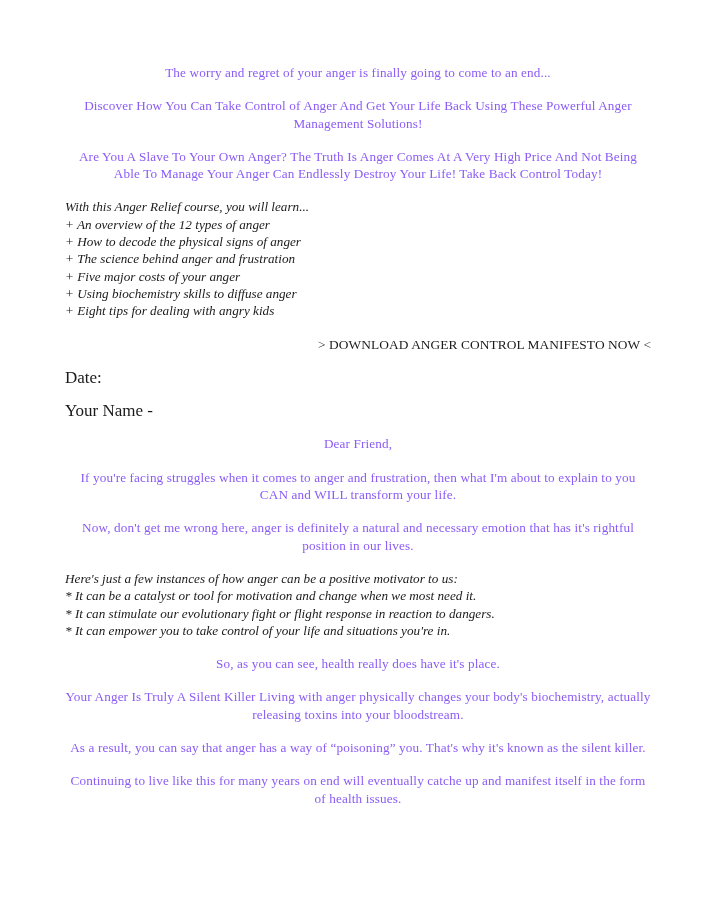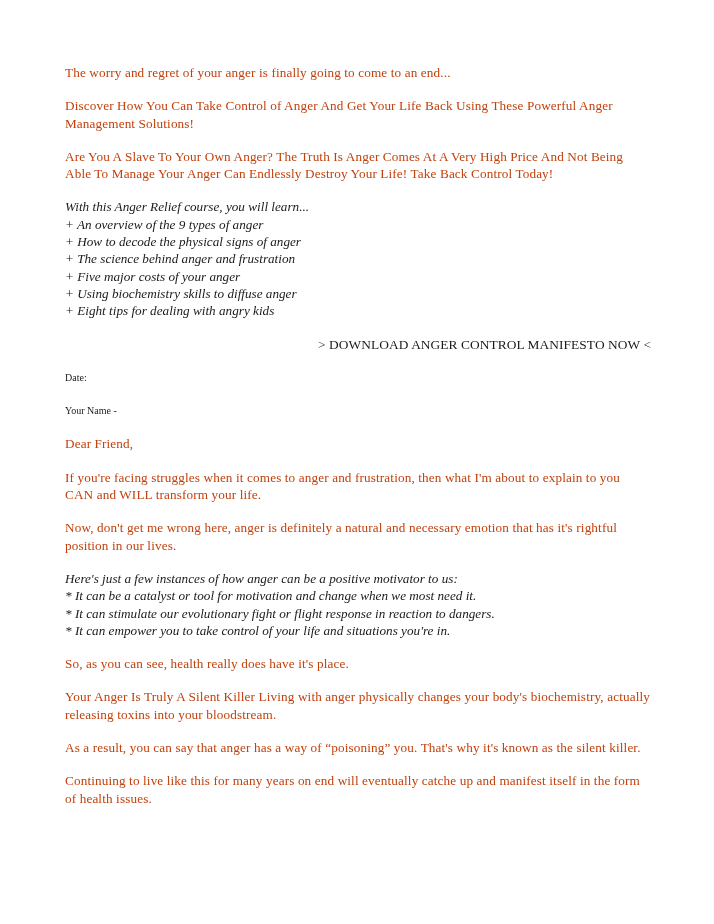--- a/index.html
+++ b/index.html
@@ -24,22 +24,22 @@
   .doc-body {
     position: absolute;
     left: 65px;
     top: 64px;
     width: 586px;
   }
   .para {
     font-size: 13.2px;
     line-height: 17.3px;
     margin: 0 0 16px 0;
-    color: #c2410c;
-    text-align: left;
+    color: #8b5cf6;
+    text-align: center;
     letter-spacing: 0.01em;
   }
   .para:last-child {
     margin-bottom: 6px;
   }
   
   .block {
     margin: 0 0 16px 0;
   }
   .block .line {
@@ -50,40 +50,40 @@
     font-style: italic;
   }
   .cta {
     font-size: 13.4px;
     line-height: 17.3px;
     margin: 0 0 16px 0;
     letter-spacing: 0.005em;
     text-align: right;
   }
   .field {
-    font-size: 10px;
+    font-size: 17px;
     line-height: 17.3px;
     margin: 0 0 16px 0;
   }
 </style>
 </head>
 <body>
 
 <div class="page">
   <article class="doc-body">
 
     <p class="para">The worry and regret of your anger is finally going to come to an end...</p>
 
     <p class="para">Discover How You Can Take Control of Anger And Get Your Life Back Using These Powerful Anger Management Solutions!</p>
 
     <p class="para">Are You A Slave To Your Own Anger? The Truth Is Anger Comes At A Very High Price And Not Being Able To Manage Your Anger Can Endlessly Destroy Your Life! Take Back Control Today!</p>
 
     <div class="block">
       <p class="line">With this Anger Relief course, you will learn...</p>
-      <p class="line">+ An overview of the 9 types of anger</p>
+      <p class="line">+ An overview of the 12 types of anger</p>
       <p class="line">+ How to decode the physical signs of anger</p>
       <p class="line">+ The science behind anger and frustration</p>
       <p class="line">+ Five major costs of your anger</p>
       <p class="line">+ Using biochemistry skills to diffuse anger</p>
       <p class="line">+ Eight tips for dealing with angry kids</p>
     </div>
 
     <p class="cta">&gt; DOWNLOAD ANGER CONTROL MANIFESTO NOW &lt;</p>
 
     <p class="field">Date:</p>

